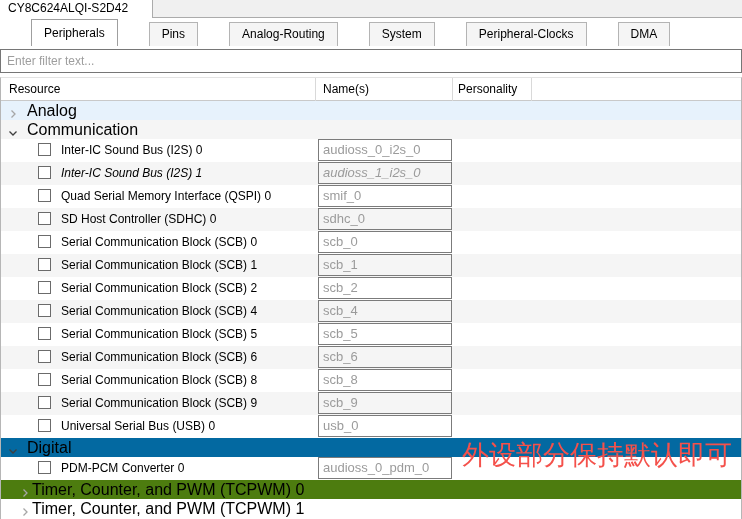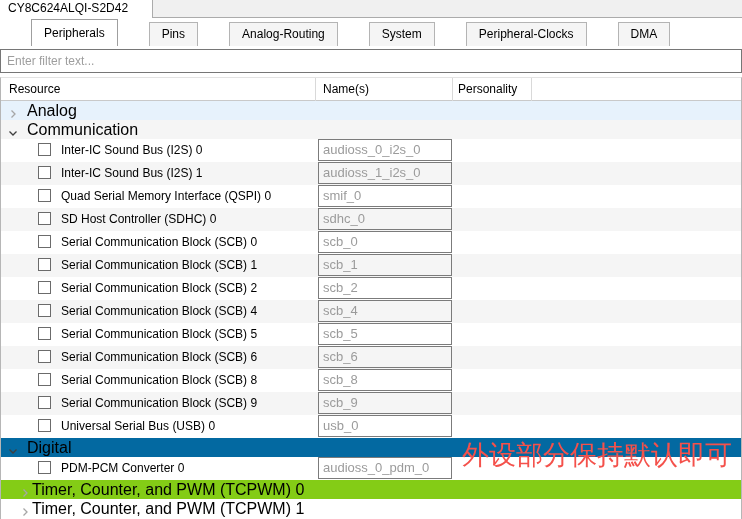--- a/index.html
+++ b/index.html
@@ -104,21 +104,21 @@
           <span class="expander"><svg width="10" height="10" viewBox="0 0 10 10">
               <polyline points="1.5,3.5 5,7 8.5,3.5" fill="none" stroke="#3f3f3f" stroke-width="1.3"></polyline>
             </svg></span>
           <span class="glabel">Communication</span>
         </div>
         <div class="row resource" style="background: rgb(255, 255, 255);">
           <span class="checkbox"></span>
           <span class="rlabel">Inter-IC Sound Bus (I2S) 0</span>
           <span class="namebox">audioss_0_i2s_0</span>
         </div>
-        <div class="row resource" style="background: rgb(245, 245, 245);">
+        <div class="row resource" style="background: rgb(245, 245, 245); font-style: italic;">
           <span class="checkbox"></span>
           <span class="rlabel">Inter-IC Sound Bus (I2S) 1</span>
           <span class="namebox">audioss_1_i2s_0</span>
         </div>
         <div class="row resource" style="background: rgb(255, 255, 255);">
           <span class="checkbox"></span>
           <span class="rlabel">Quad Serial Memory Interface (QSPI) 0</span>
           <span class="namebox">smif_0</span>
         </div>
         <div class="row resource" style="background: rgb(245, 245, 245);">
@@ -175,21 +175,21 @@
           <span class="expander"><svg width="10" height="10" viewBox="0 0 10 10">
               <polyline points="1.5,3.5 5,7 8.5,3.5" fill="none" stroke="#3f3f3f" stroke-width="1.3"></polyline>
             </svg></span>
           <span class="glabel">Digital</span>
         </div>
         <div class="row resource" style="background: rgb(255, 255, 255);">
           <span class="checkbox"></span>
           <span class="rlabel">PDM-PCM Converter 0</span>
           <span class="namebox">audioss_0_pdm_0</span>
         </div>
-        <div class="row group lvl1" style="background: #84cc16;">
+        <div class="row group lvl1" style="background: #4d7c0f;">
           <span class="expander"><svg width="10" height="10" viewBox="0 0 10 10">
               <polyline points="3.5,1.5 7,5 3.5,8.5" fill="none" stroke="#a6a6a6" stroke-width="1.3"></polyline>
             </svg></span>
           <span class="glabel">Timer, Counter, and PWM (TCPWM) 0</span>
         </div>
         <div class="row group lvl1" style="background: rgb(255, 255, 255);">
           <span class="expander"><svg width="10" height="10" viewBox="0 0 10 10">
               <polyline points="3.5,1.5 7,5 3.5,8.5" fill="none" stroke="#a6a6a6" stroke-width="1.3"></polyline>
             </svg></span>
           <span class="glabel">Timer, Counter, and PWM (TCPWM) 1</span>

